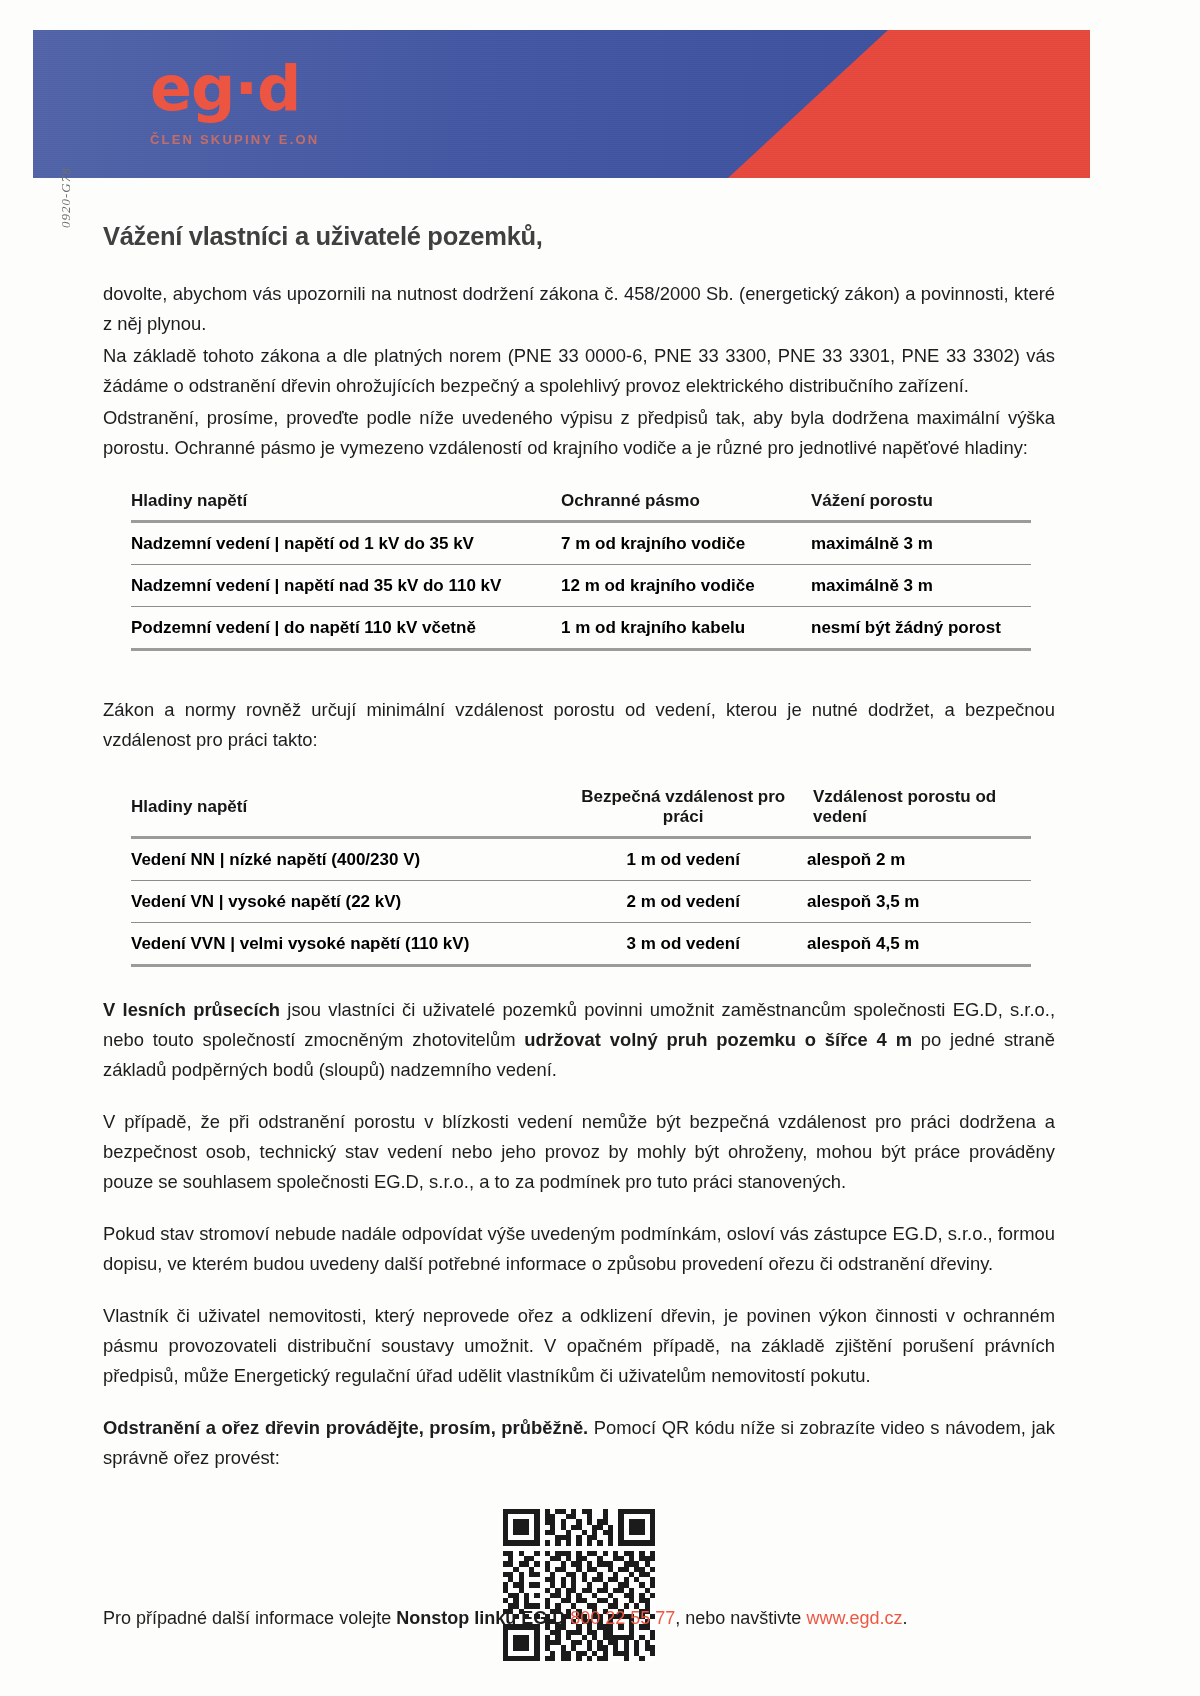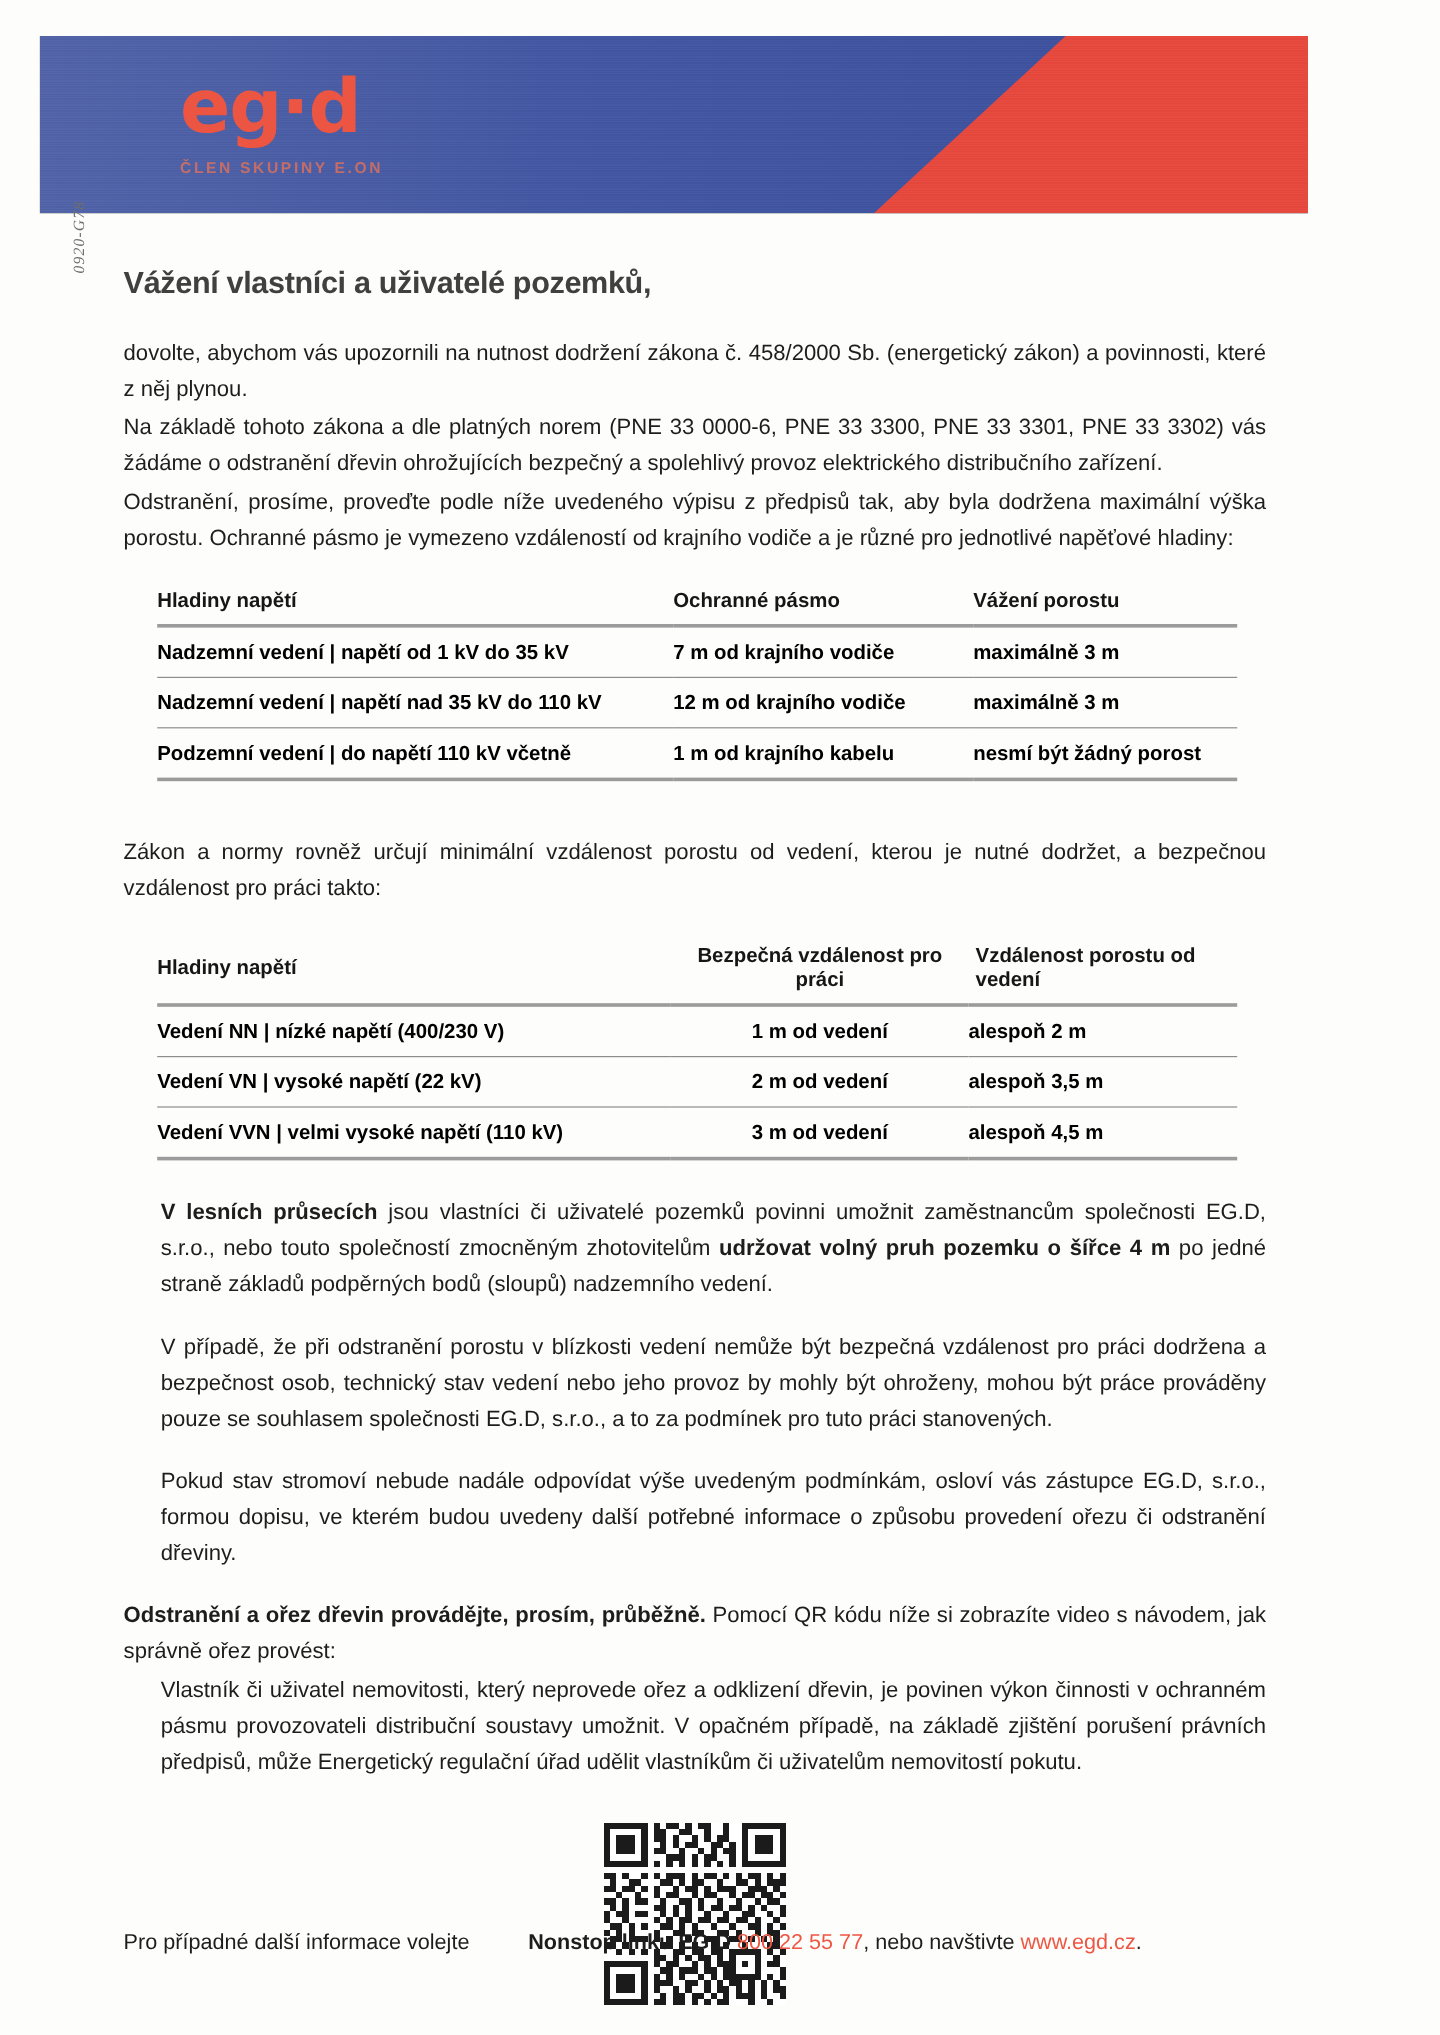--- a/index.html
+++ b/index.html
@@ -108,21 +108,20 @@
   }
   p.para {
     margin: 0 0 2px 0;
     font-size: 18.4px;
     line-height: 30px;
     text-align: justify;
     color: #1d1d1d;
   }
   p.para.gap {
     margin-bottom: 22px;
-    margin-left: 31px;
   }
   .b { font-weight: 700; }
 
   
   .tbl-wrap {
     margin: 26px 0 0 28px;
     width: 900px;
   }
   table.doc {
     width: 100%;
@@ -173,21 +172,21 @@
   
   .footer {
     position: absolute;
     left: 103px;
     top: 1608px;
     width: 952px;
     font-size: 18px;
     color: #1d1d1d;
   }
   .footer .accent { color: #ee5743; font-weight: 400; }
-  .footer .strong { font-weight: 700; margin-left: 44px; }
+  .footer .strong { font-weight: 700; }
 </style>
 </head>
 <body>
 
 <div class="page">
 
   <div class="banner">
     <div class="banner-blue"></div>
     <div class="banner-wedge"></div>
     <div class="banner-noise"></div>
@@ -270,23 +269,23 @@
     </div>
 
     <div class="spacer-md"></div>
 
     <p class="para gap"><span class="b">V lesních průsecích</span><span> jsou vlastníci či uživatelé pozemků povinni umožnit zaměstnancům společnosti EG.D, s.r.o., nebo touto společností zmocněným zhotovitelům </span><span class="b">udržovat volný pruh pozemku o šířce 4 m</span><span> po jedné straně základů podpěrných bodů (sloupů) nadzemního vedení.</span></p>
 
     <p class="para gap">V případě, že při odstranění porostu v blízkosti vedení nemůže být bezpečná vzdálenost pro práci dodržena a bezpečnost osob, technický stav vedení nebo jeho provoz by mohly být ohroženy, mohou být práce prováděny pouze se souhlasem společnosti EG.D, s.r.o., a to za podmínek pro tuto práci stanovených.</p>
 
     <p class="para gap">Pokud stav stromoví nebude nadále odpovídat výše uvedeným podmínkám, osloví vás zástupce EG.D, s.r.o., formou dopisu, ve kterém budou uvedeny další potřebné informace o způsobu provedení ořezu či odstranění dřeviny.</p>
 
+    <p class="para gap">Vlastník či uživatel nemovitosti, který neprovede ořez a odklizení dřevin, je povinen výkon činnosti v ochranném pásmu provozovateli distribuční soustavy umožnit. V opačném případě, na základě zjištění porušení právních předpisů, může Energetický regulační úřad udělit vlastníkům či uživatelům nemovitostí pokutu.</p>
+
     <p class="para"><span class="b">Odstranění a ořez dřevin provádějte, prosím, průběžně.</span><span> Pomocí QR kódu níže si zobrazíte video s návodem, jak správně ořez provést:</span></p>
-
-    <p class="para gap">Vlastník či uživatel nemovitosti, který neprovede ořez a odklizení dřevin, je povinen výkon činnosti v ochranném pásmu provozovateli distribuční soustavy umožnit. V opačném případě, na základě zjištění porušení právních předpisů, může Energetický regulační úřad udělit vlastníkům či uživatelům nemovitostí pokutu.</p>
 
     <div class="qr-wrap">
       <svg width="152" height="152" viewBox="0 0 29 29" shape-rendering="crispEdges">
         <rect width="29" height="29" fill="#ffffff"></rect>
         <g fill="#1b1b1b">
 
           <rect x="0" y="0" width="7" height="1"></rect>
             <rect x="0" y="6" width="7" height="1"></rect>
           <rect x="0" y="0" width="1" height="7"></rect>
             <rect x="6" y="0" width="1" height="7"></rect>

